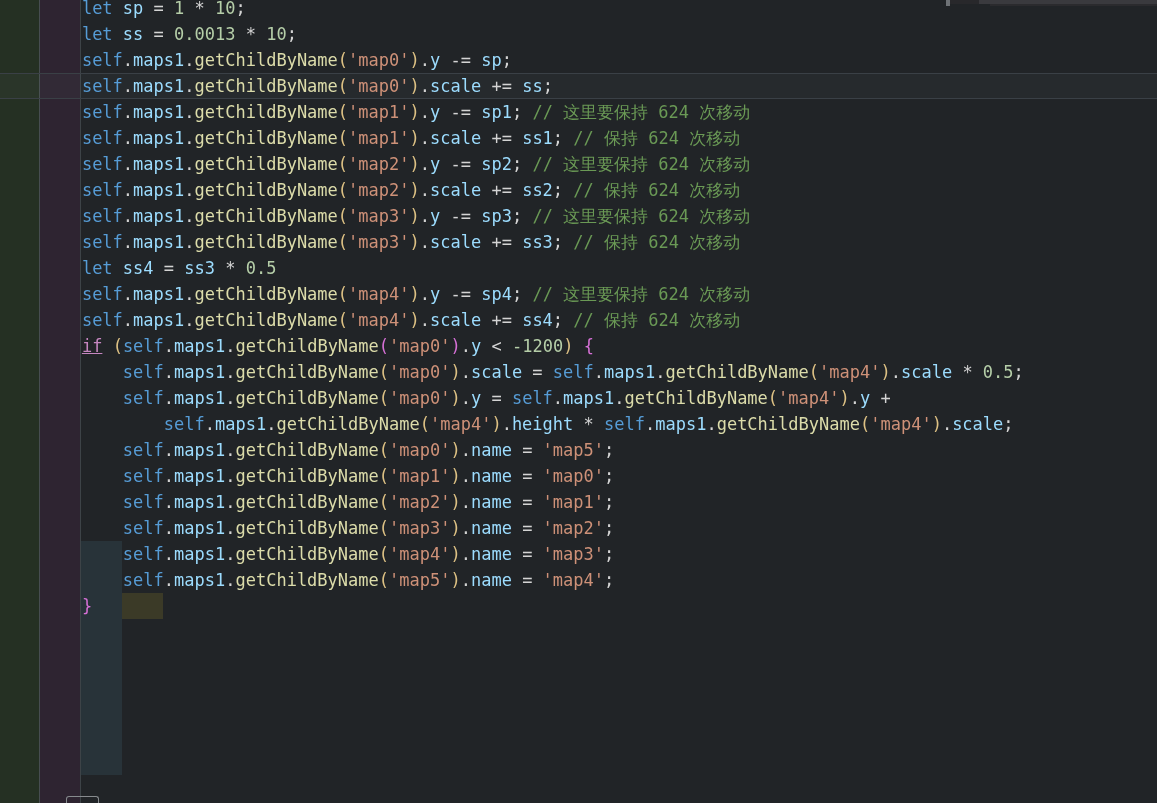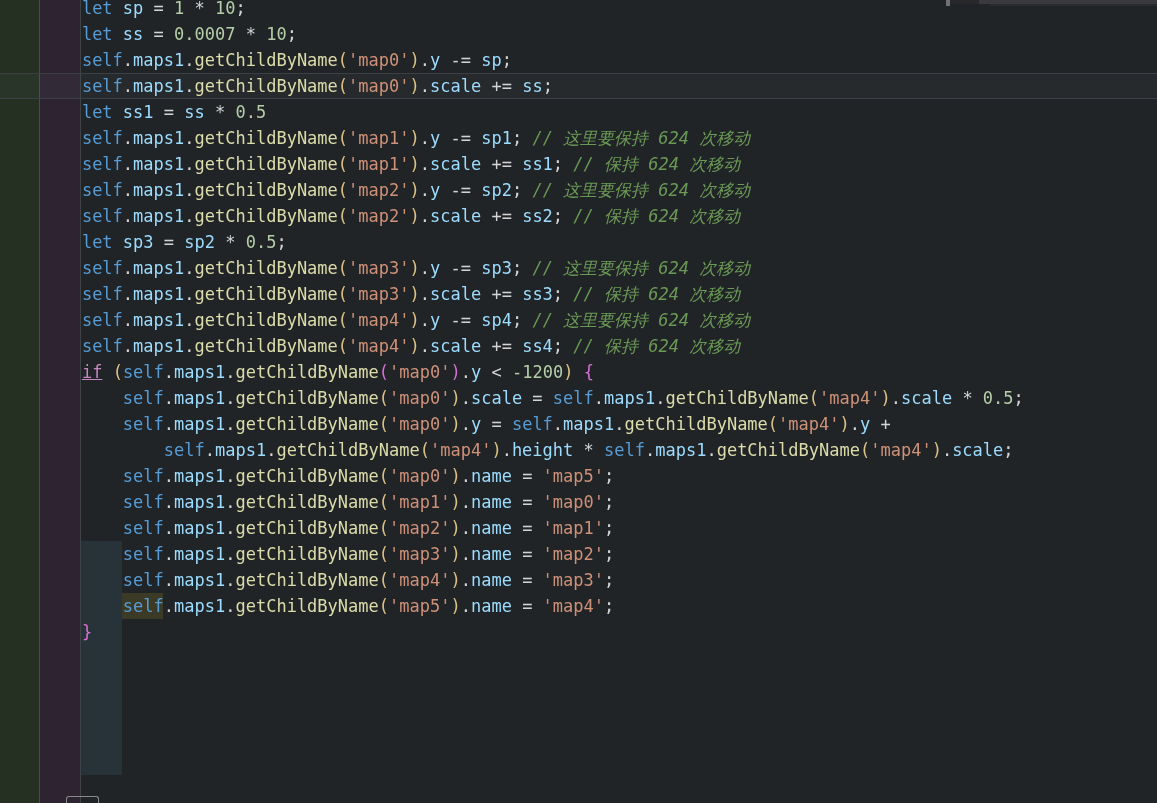--- a/index.html
+++ b/index.html
@@ -34,21 +34,21 @@
   .line{height:26px;line-height:26px;white-space:pre;font-size:17px;}
   .tk-k {color:var(--kw);}
   .tk-kc{color:var(--ctrl);text-decoration:underline;}
   .tk-v {color:var(--vr);}
   .tk-f {color:var(--fn);}
   .tk-s {color:var(--str);}
   .tk-n {color:var(--num);}
   .tk-o {color:var(--op);}
   .tk-p1{color:var(--br1);}
   .tk-p2{color:var(--br2);}
-  .tk-c {color:var(--cm);font-style:italic;}
+  .tk-c {color:var(--cm);}
 
   
   .fw-sash  {left:946px;top:0;width:4px;height:6px;background:#6e7276;}
   .fw-dark  {left:950px;top:0;width:30px;height:4px;background:#28282b;}
   .fw-light {left:979px;top:0;width:178px;height:4px;background:#3a3a3e;}
   .fw-shadow{left:990px;top:4px;width:167px;height:2px;background:#2b2b2e;}
 
   
   .mini-box{
     left:66px;top:796px;width:33px;height:7px;box-sizing:border-box;
@@ -66,31 +66,30 @@
   <div class="layer col-teal"></div>
   <div class="layer box-olive"></div>
 
   <div class="layer guide-a"></div>
   <div class="layer guide-b"></div>
 
   <div class="layer cur-line"></div>
 
   <div class="code" id="code-content">
       <div class="line"><span class="tk-w">        </span><span class="tk-k">let </span><span class="tk-v">sp</span><span class="tk-o"> = </span><span class="tk-n">1</span><span class="tk-o"> * </span><span class="tk-n">10</span><span class="tk-o">;</span></div>
-      <div class="line"><span class="tk-w">        </span><span class="tk-k">let </span><span class="tk-v">ss</span><span class="tk-o"> = </span><span class="tk-n">0.0007</span><span class="tk-o"> * </span><span class="tk-n">10</span><span class="tk-o">;</span></div>
+      <div class="line"><span class="tk-w">        </span><span class="tk-k">let </span><span class="tk-v">ss</span><span class="tk-o"> = </span><span class="tk-n">0.0013</span><span class="tk-o"> * </span><span class="tk-n">10</span><span class="tk-o">;</span></div>
       <div class="line"><span class="tk-w">        </span><span class="tk-k">self</span><span class="tk-o">.</span><span class="tk-v">maps1</span><span class="tk-o">.</span><span class="tk-f">getChildByName</span><span class="tk-p1">(</span><span class="tk-s">'map0'</span><span class="tk-p1">)</span><span class="tk-o">.</span><span class="tk-v">y</span><span class="tk-o"> -= </span><span class="tk-v">sp</span><span class="tk-o">;</span></div>
       <div class="line"><span class="tk-w">        </span><span class="tk-k">self</span><span class="tk-o">.</span><span class="tk-v">maps1</span><span class="tk-o">.</span><span class="tk-f">getChildByName</span><span class="tk-p1">(</span><span class="tk-s">'map0'</span><span class="tk-p1">)</span><span class="tk-o">.</span><span class="tk-v">scale</span><span class="tk-o"> += </span><span class="tk-v">ss</span><span class="tk-o">;</span></div>
-      <div class="line"><span class="tk-w">        </span><span class="tk-k">let </span><span class="tk-v">ss1</span><span class="tk-o"> = </span><span class="tk-v">ss</span><span class="tk-o"> * </span><span class="tk-n">0.5</span></div>
       <div class="line"><span class="tk-w">        </span><span class="tk-k">self</span><span class="tk-o">.</span><span class="tk-v">maps1</span><span class="tk-o">.</span><span class="tk-f">getChildByName</span><span class="tk-p1">(</span><span class="tk-s">'map1'</span><span class="tk-p1">)</span><span class="tk-o">.</span><span class="tk-v">y</span><span class="tk-o"> -= </span><span class="tk-v">sp1</span><span class="tk-o">; </span><span class="tk-c">// 这里要保持 624 次移动</span></div>
       <div class="line"><span class="tk-w">        </span><span class="tk-k">self</span><span class="tk-o">.</span><span class="tk-v">maps1</span><span class="tk-o">.</span><span class="tk-f">getChildByName</span><span class="tk-p1">(</span><span class="tk-s">'map1'</span><span class="tk-p1">)</span><span class="tk-o">.</span><span class="tk-v">scale</span><span class="tk-o"> += </span><span class="tk-v">ss1</span><span class="tk-o">; </span><span class="tk-c">// 保持 624 次移动</span></div>
       <div class="line"><span class="tk-w">        </span><span class="tk-k">self</span><span class="tk-o">.</span><span class="tk-v">maps1</span><span class="tk-o">.</span><span class="tk-f">getChildByName</span><span class="tk-p1">(</span><span class="tk-s">'map2'</span><span class="tk-p1">)</span><span class="tk-o">.</span><span class="tk-v">y</span><span class="tk-o"> -= </span><span class="tk-v">sp2</span><span class="tk-o">; </span><span class="tk-c">// 这里要保持 624 次移动</span></div>
       <div class="line"><span class="tk-w">        </span><span class="tk-k">self</span><span class="tk-o">.</span><span class="tk-v">maps1</span><span class="tk-o">.</span><span class="tk-f">getChildByName</span><span class="tk-p1">(</span><span class="tk-s">'map2'</span><span class="tk-p1">)</span><span class="tk-o">.</span><span class="tk-v">scale</span><span class="tk-o"> += </span><span class="tk-v">ss2</span><span class="tk-o">; </span><span class="tk-c">// 保持 624 次移动</span></div>
-      <div class="line"><span class="tk-w">        </span><span class="tk-k">let </span><span class="tk-v">sp3</span><span class="tk-o"> = </span><span class="tk-v">sp2</span><span class="tk-o"> * </span><span class="tk-n">0.5</span><span class="tk-o">;</span></div>
       <div class="line"><span class="tk-w">        </span><span class="tk-k">self</span><span class="tk-o">.</span><span class="tk-v">maps1</span><span class="tk-o">.</span><span class="tk-f">getChildByName</span><span class="tk-p1">(</span><span class="tk-s">'map3'</span><span class="tk-p1">)</span><span class="tk-o">.</span><span class="tk-v">y</span><span class="tk-o"> -= </span><span class="tk-v">sp3</span><span class="tk-o">; </span><span class="tk-c">// 这里要保持 624 次移动</span></div>
       <div class="line"><span class="tk-w">        </span><span class="tk-k">self</span><span class="tk-o">.</span><span class="tk-v">maps1</span><span class="tk-o">.</span><span class="tk-f">getChildByName</span><span class="tk-p1">(</span><span class="tk-s">'map3'</span><span class="tk-p1">)</span><span class="tk-o">.</span><span class="tk-v">scale</span><span class="tk-o"> += </span><span class="tk-v">ss3</span><span class="tk-o">; </span><span class="tk-c">// 保持 624 次移动</span></div>
+      <div class="line"><span class="tk-w">        </span><span class="tk-k">let </span><span class="tk-v">ss4</span><span class="tk-o"> = </span><span class="tk-v">ss3</span><span class="tk-o"> * </span><span class="tk-n">0.5</span></div>
       <div class="line"><span class="tk-w">        </span><span class="tk-k">self</span><span class="tk-o">.</span><span class="tk-v">maps1</span><span class="tk-o">.</span><span class="tk-f">getChildByName</span><span class="tk-p1">(</span><span class="tk-s">'map4'</span><span class="tk-p1">)</span><span class="tk-o">.</span><span class="tk-v">y</span><span class="tk-o"> -= </span><span class="tk-v">sp4</span><span class="tk-o">; </span><span class="tk-c">// 这里要保持 624 次移动</span></div>
       <div class="line"><span class="tk-w">        </span><span class="tk-k">self</span><span class="tk-o">.</span><span class="tk-v">maps1</span><span class="tk-o">.</span><span class="tk-f">getChildByName</span><span class="tk-p1">(</span><span class="tk-s">'map4'</span><span class="tk-p1">)</span><span class="tk-o">.</span><span class="tk-v">scale</span><span class="tk-o"> += </span><span class="tk-v">ss4</span><span class="tk-o">; </span><span class="tk-c">// 保持 624 次移动</span></div>
       <div class="line"><span class="tk-w">        </span><span class="tk-kc">if</span><span class="tk-o"> </span><span class="tk-p1">(</span><span class="tk-k">self</span><span class="tk-o">.</span><span class="tk-v">maps1</span><span class="tk-o">.</span><span class="tk-f">getChildByName</span><span class="tk-p2">(</span><span class="tk-s">'map0'</span><span class="tk-p2">)</span><span class="tk-o">.</span><span class="tk-v">y</span><span class="tk-o"> &lt; </span><span class="tk-n">-1200</span><span class="tk-p1">)</span><span class="tk-o"> </span><span class="tk-p2">{</span></div>
       <div class="line"><span class="tk-w">            </span><span class="tk-k">self</span><span class="tk-o">.</span><span class="tk-v">maps1</span><span class="tk-o">.</span><span class="tk-f">getChildByName</span><span class="tk-p1">(</span><span class="tk-s">'map0'</span><span class="tk-p1">)</span><span class="tk-o">.</span><span class="tk-v">scale</span><span class="tk-o"> = </span><span class="tk-k">self</span><span class="tk-o">.</span><span class="tk-v">maps1</span><span class="tk-o">.</span><span class="tk-f">getChildByName</span><span class="tk-p1">(</span><span class="tk-s">'map4'</span><span class="tk-p1">)</span><span class="tk-o">.</span><span class="tk-v">scale</span><span class="tk-o"> * </span><span class="tk-n">0.5</span><span class="tk-o">;</span></div>
       <div class="line"><span class="tk-w">            </span><span class="tk-k">self</span><span class="tk-o">.</span><span class="tk-v">maps1</span><span class="tk-o">.</span><span class="tk-f">getChildByName</span><span class="tk-p1">(</span><span class="tk-s">'map0'</span><span class="tk-p1">)</span><span class="tk-o">.</span><span class="tk-v">y</span><span class="tk-o"> = </span><span class="tk-k">self</span><span class="tk-o">.</span><span class="tk-v">maps1</span><span class="tk-o">.</span><span class="tk-f">getChildByName</span><span class="tk-p1">(</span><span class="tk-s">'map4'</span><span class="tk-p1">)</span><span class="tk-o">.</span><span class="tk-v">y</span><span class="tk-o"> +</span></div>
       <div class="line"><span class="tk-w">                </span><span class="tk-k">self</span><span class="tk-o">.</span><span class="tk-v">maps1</span><span class="tk-o">.</span><span class="tk-f">getChildByName</span><span class="tk-p1">(</span><span class="tk-s">'map4'</span><span class="tk-p1">)</span><span class="tk-o">.</span><span class="tk-v">height</span><span class="tk-o"> * </span><span class="tk-k">self</span><span class="tk-o">.</span><span class="tk-v">maps1</span><span class="tk-o">.</span><span class="tk-f">getChildByName</span><span class="tk-p1">(</span><span class="tk-s">'map4'</span><span class="tk-p1">)</span><span class="tk-o">.</span><span class="tk-v">scale</span><span class="tk-o">;</span></div>
       <div class="line"><span class="tk-w">            </span><span class="tk-k">self</span><span class="tk-o">.</span><span class="tk-v">maps1</span><span class="tk-o">.</span><span class="tk-f">getChildByName</span><span class="tk-p1">(</span><span class="tk-s">'map0'</span><span class="tk-p1">)</span><span class="tk-o">.</span><span class="tk-v">name</span><span class="tk-o"> = </span><span class="tk-s">'map5'</span><span class="tk-o">;</span></div>
       <div class="line"><span class="tk-w">            </span><span class="tk-k">self</span><span class="tk-o">.</span><span class="tk-v">maps1</span><span class="tk-o">.</span><span class="tk-f">getChildByName</span><span class="tk-p1">(</span><span class="tk-s">'map1'</span><span class="tk-p1">)</span><span class="tk-o">.</span><span class="tk-v">name</span><span class="tk-o"> = </span><span class="tk-s">'map0'</span><span class="tk-o">;</span></div>
       <div class="line"><span class="tk-w">            </span><span class="tk-k">self</span><span class="tk-o">.</span><span class="tk-v">maps1</span><span class="tk-o">.</span><span class="tk-f">getChildByName</span><span class="tk-p1">(</span><span class="tk-s">'map2'</span><span class="tk-p1">)</span><span class="tk-o">.</span><span class="tk-v">name</span><span class="tk-o"> = </span><span class="tk-s">'map1'</span><span class="tk-o">;</span></div>
       <div class="line"><span class="tk-w">            </span><span class="tk-k">self</span><span class="tk-o">.</span><span class="tk-v">maps1</span><span class="tk-o">.</span><span class="tk-f">getChildByName</span><span class="tk-p1">(</span><span class="tk-s">'map3'</span><span class="tk-p1">)</span><span class="tk-o">.</span><span class="tk-v">name</span><span class="tk-o"> = </span><span class="tk-s">'map2'</span><span class="tk-o">;</span></div>

